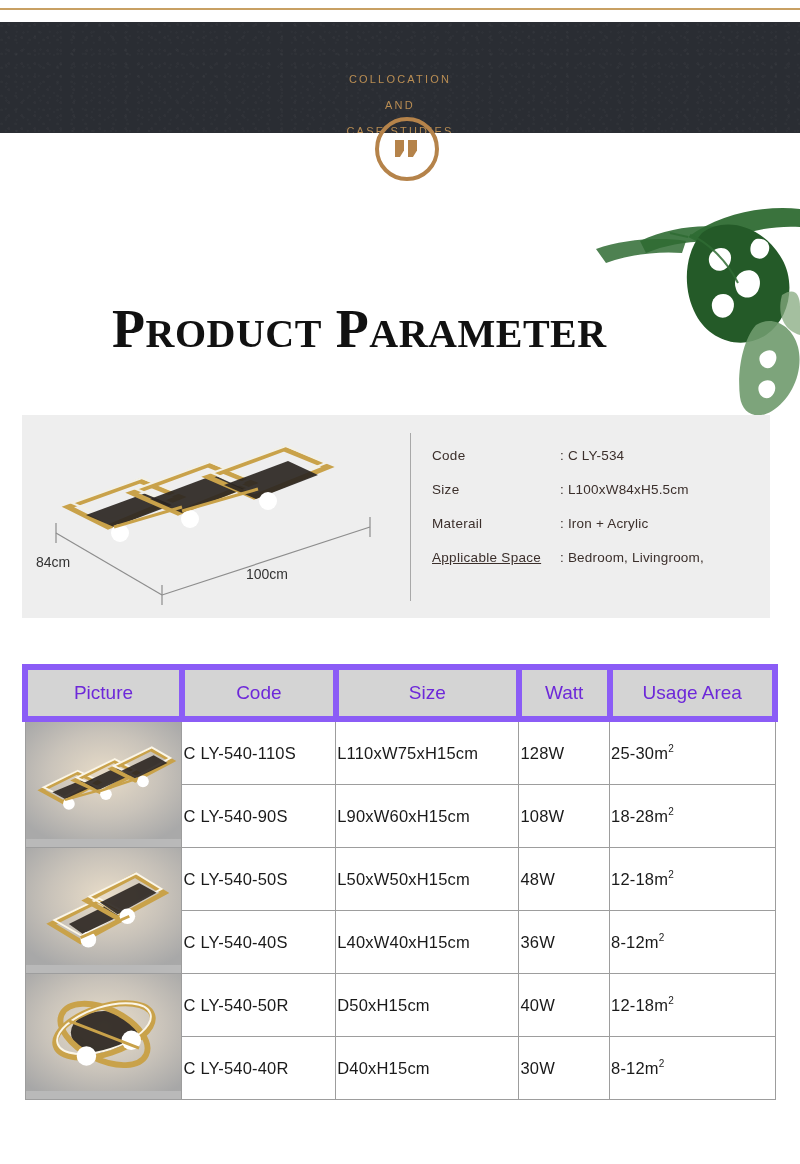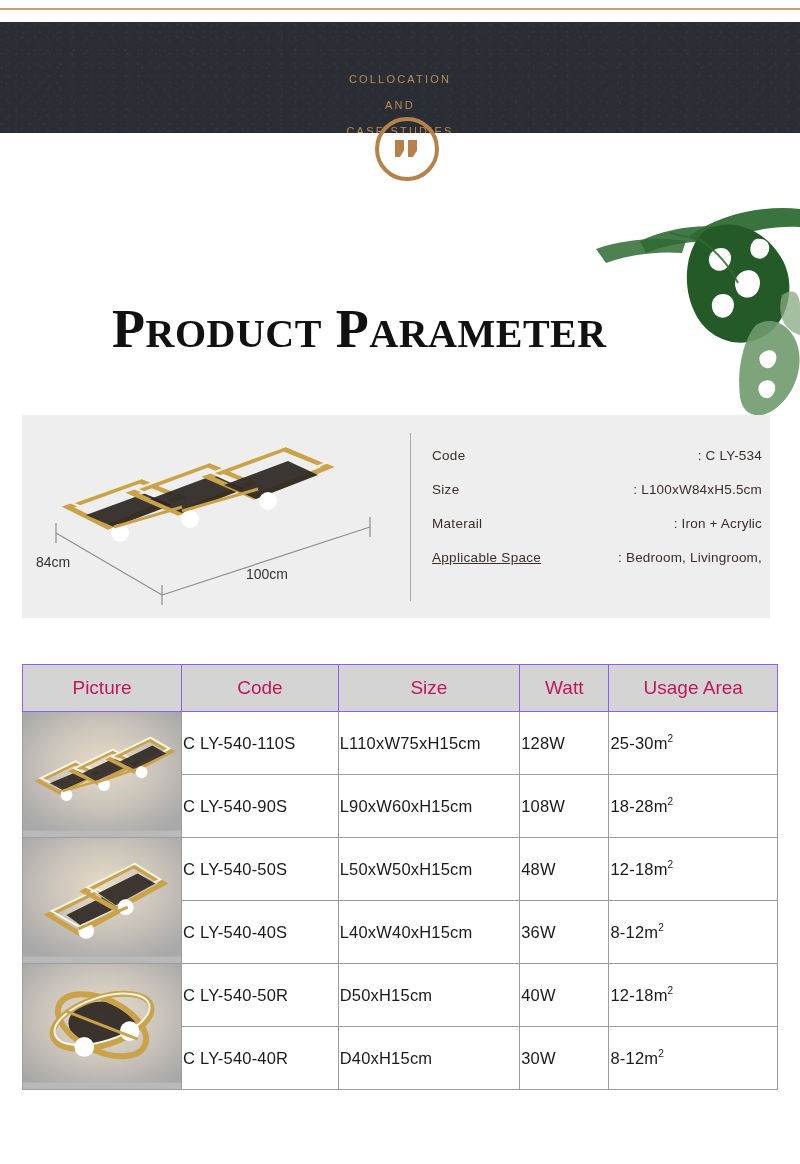--- a/index.html
+++ b/index.html
@@ -63,33 +63,33 @@
   .page-title .sc{font-size:40px;}
   
   .spec-panel{
     position:absolute;left:22px;top:415px;width:748px;height:203px;
     background:#eeeeee;z-index:2;
   }
   .spec-divider{position:absolute;left:388px;top:18px;width:1px;height:168px;background:#a8a8a8;}
   .spec-list{position:absolute;left:410px;top:32px;width:330px;}
   .spec-row{display:flex;margin-bottom:17px;font-size:13.5px;color:#3b2f2b;line-height:17px;}
   .spec-key{width:128px;flex:0 0 128px;letter-spacing:.3px;}
-  .spec-val{flex:1;letter-spacing:.2px;text-align:right;}
+  .spec-val{flex:1;letter-spacing:.2px;}
   .spec-row.wide .spec-key{width:128px;text-decoration:underline;}
   .spec-cont{font-size:13.5px;color:#3b2f2b;margin-top:-8px;letter-spacing:.2px;}
   
   .drawing{position:absolute;left:0;top:0;width:388px;height:203px;}
   
   .spec-table{
     position:absolute;left:22px;top:664px;width:756px;
     border-collapse:collapse;z-index:2;
   }
   .spec-table th{
-    background:#d4d4d4;border:1px solid #8b5cf6;
-    font-size:19px;font-weight:400;color:#be185d;
+    background:#d4d4d4;border:6px solid #8b5cf6;
+    font-size:19px;font-weight:400;color:#6d28d9;
     height:44px;font-family:"Liberation Sans",sans-serif;
   }
   .spec-table td{
     border:1px solid #9d9d9d;background:#ffffff;
     font-size:16.5px;color:#1a1a1a;text-align:left;height:60px;
     font-family:"Liberation Sans",sans-serif;letter-spacing:.2px;
   }
   .spec-table td.pic{padding:0;background:#b9b9b9;overflow:hidden;position:relative;}
   .col-pic{width:160px;}
   .col-code{width:158px;}

